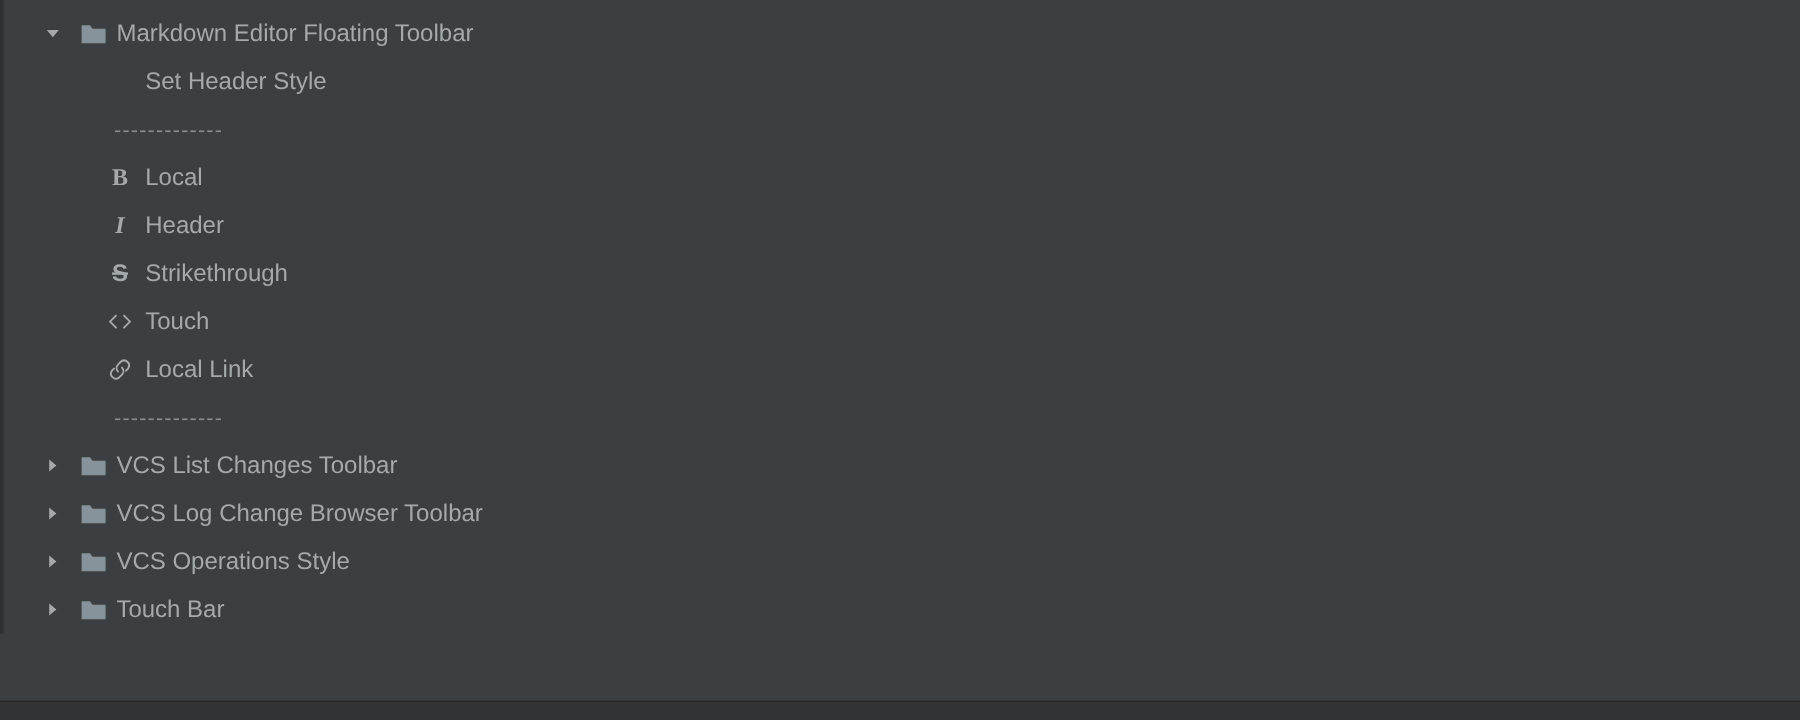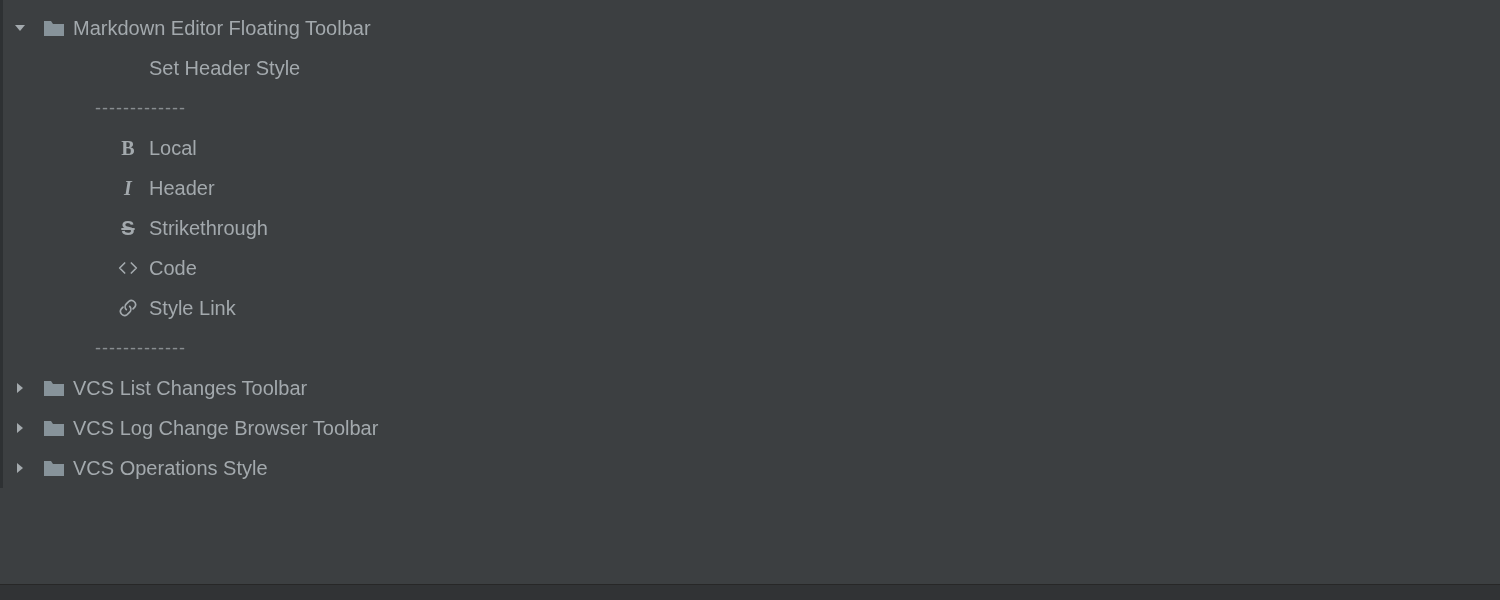--- a/index.html
+++ b/index.html
@@ -11,25 +11,25 @@
       width: 1500px;
       height: 600px;
       overflow: hidden;
       position: relative;
     }
     .tree { padding: 8px 0 0 0; border-left: 3px solid #2e3133; }
     .row {
       display: flex;
       align-items: center;
       height: 40px;
-      padding-left: 8px;
+      padding-left: 32px;
       cursor: pointer;
       white-space: nowrap;
     }
-    .row.child { padding-left: 112px; }
+    .row.child { padding-left: 84px; }
     .chevron {
       width: 18px; height: 18px;
       display: inline-flex; align-items: center; justify-content: center;
       margin-right: 14px;
       flex-shrink: 0;
     }
     .chevron svg { width: 12px; height: 12px; fill: #a3a9ad; }
     .folder-icon {
       width: 22px; height: 20px;
       display: inline-flex; align-items: center; justify-content: center;
@@ -105,30 +105,30 @@
     <span class="item-icon strike-icon">S</span>
     <span class="label">Strikethrough</span>
   </div>
 
   <div class="row child">
     <span class="item-icon">
       <svg viewBox="0 0 24 24">
           <path d="M8 6 L2 12 L8 18 M16 6 L22 12 L16 18" stroke-linecap="round" stroke-linejoin="round"></path>
         </svg>
     </span>
-    <span class="label">Code</span>
+    <span class="label">Touch</span>
   </div>
 
   <div class="row child">
     <span class="item-icon">
       <svg viewBox="0 0 24 24">
           <path d="M10 14 a5 5 0 0 1 0-7 l3-3 a5 5 0 0 1 7 7 l-2 2 M14 10 a5 5 0 0 1 0 7 l-3 3 a5 5 0 0 1 -7 -7 l2-2" stroke-linecap="round"></path>
         </svg>
     </span>
-    <span class="label">Style Link</span>
+    <span class="label">Local Link</span>
   </div>
 
   <div class="sep">
     <span>-------------</span>
   </div>
 
 
   <div class="row">
     <span class="chevron">
       <svg viewBox="0 0 12 12">
@@ -164,16 +164,29 @@
         </svg>
     </span>
     <span class="folder-icon">
       <svg viewBox="0 0 22 18">
           <path d="M1 2 h7 l2 3 h11 v12 h-20 z"></path>
         </svg>
     </span>
     <span class="label">VCS Operations Style</span>
   </div>
 
+  <div class="row">
+    <span class="chevron">
+      <svg viewBox="0 0 12 12">
+          <path d="M3 1 L9 6 L3 11 Z"></path>
+        </svg>
+    </span>
+    <span class="folder-icon">
+      <svg viewBox="0 0 22 18">
+          <path d="M1 2 h7 l2 3 h11 v12 h-20 z"></path>
+        </svg>
+    </span>
+    <span class="label">Touch Bar</span>
+  </div>
 
 </div>
 
 <div class="bottom-border"></div>
 
 </body></html>

